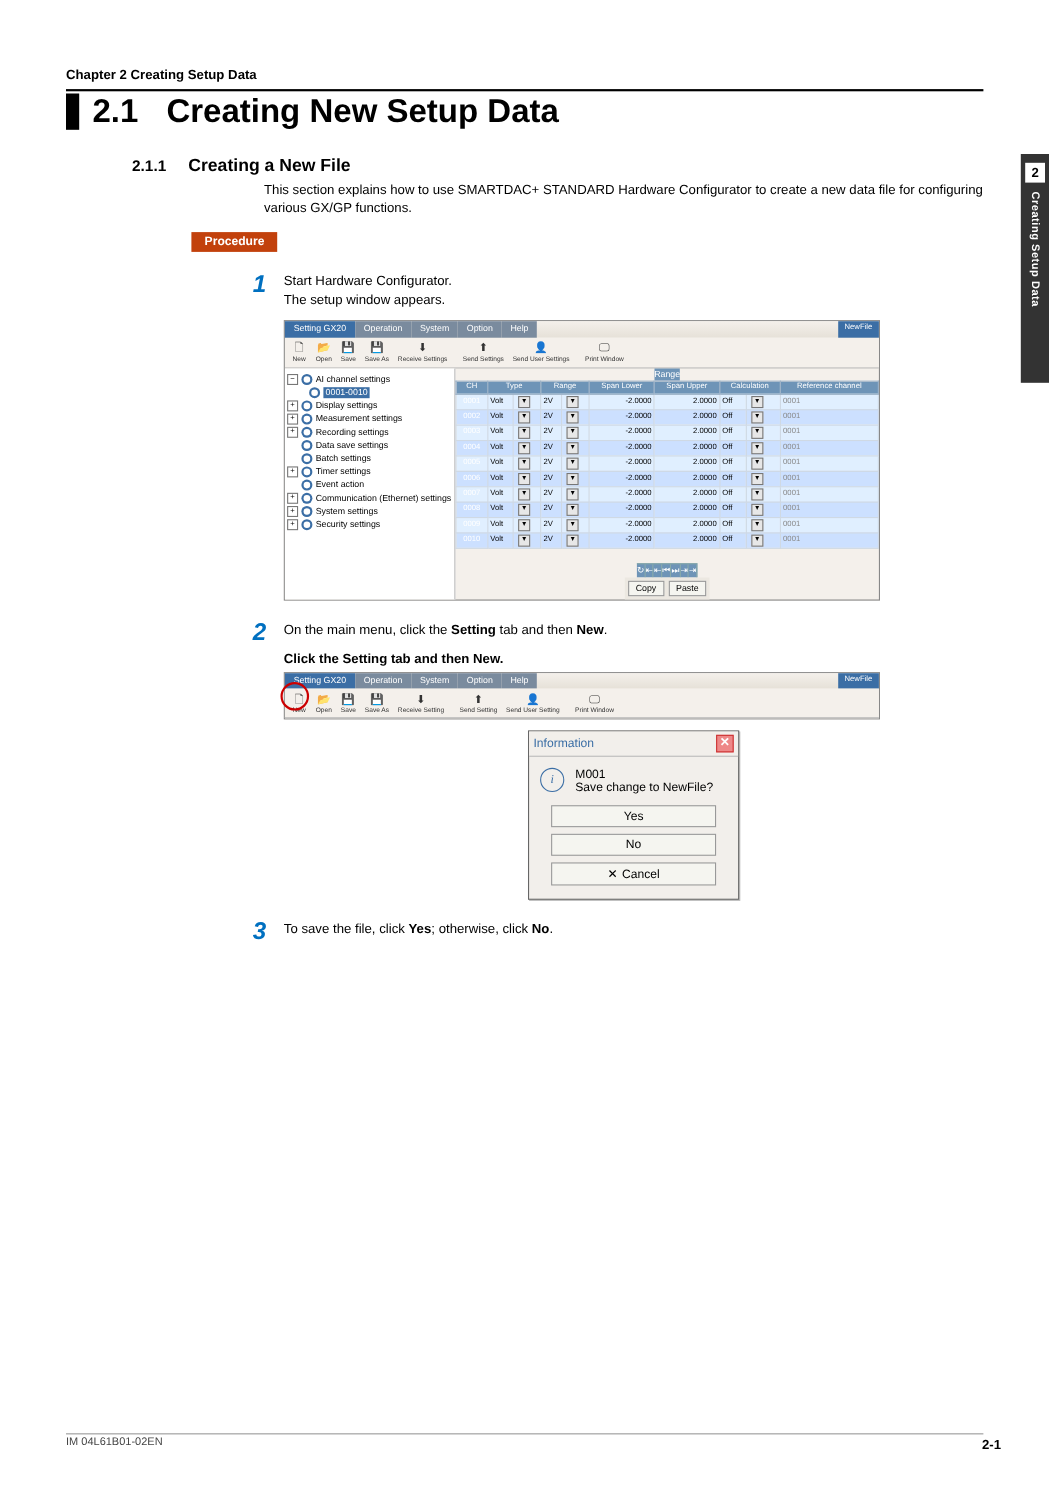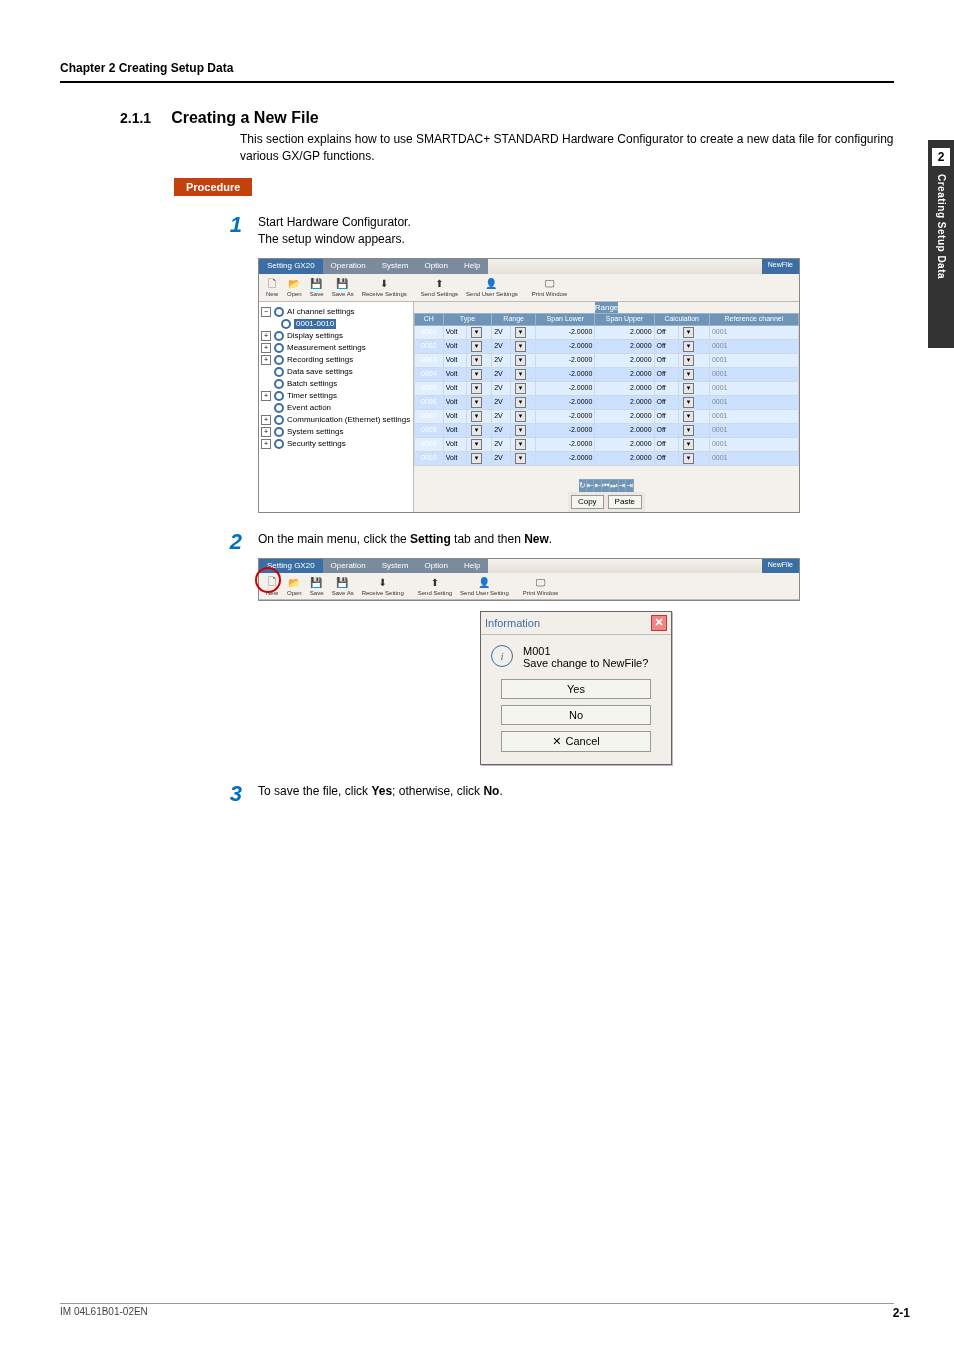--- a/index.html
+++ b/index.html
@@ -129,20 +129,25 @@
 
 <div class="side-tab">
   <div class="num">2</div>
   <div class="txt">Creating Setup Data</div>
 </div>
 
 <p class="chapter">Chapter  2   Creating Setup Data</p>
 <div class="rule"></div>
 <div class="title-row">
   <div class="title-bar"></div>
+  <div>
+    <span class="h1">2.1</span>
+    <span class="h1">&nbsp;&nbsp;</span>
+    <span class="h1">Creating New Setup Data</span>
+  </div>
 </div>
 
 <div class="h2row">
   <span class="h2num" style="margin-left:60px">2.1.1</span>
   <span class="h2txt">Creating a New File</span>
 </div>
 
 <div class="body-indent">
   <p>This section explains how to use SMARTDAC+ STANDARD Hardware Configurator to create a new data file for configuring various GX/GP functions.</p>
 </div>
@@ -418,20 +423,21 @@
     </div>
   </div>
 </div>
 
 <div class="step" style="margin-left:154px">
   <div class="stepnum">2</div>
   <div class="stepbody">
     <p>
       <span>On the main menu, click the </span><b>Setting</b><span> tab and then </span><b>New</b><span>.</span>
     </p>
+    <p class="caption">Click the Setting tab and then New.</p>
 
     <div class="toolbar-strip">
       <div class="menubar">
         <span class="tab">Setting GX20</span>
         <span class="tab dim">Operation</span>
         <span class="tab dim">System</span>
         <span class="tab dim">Option</span>
         <span class="tab dim">Help</span>
         <span class="spacer"></span>
         <span class="file">NewFile</span>

